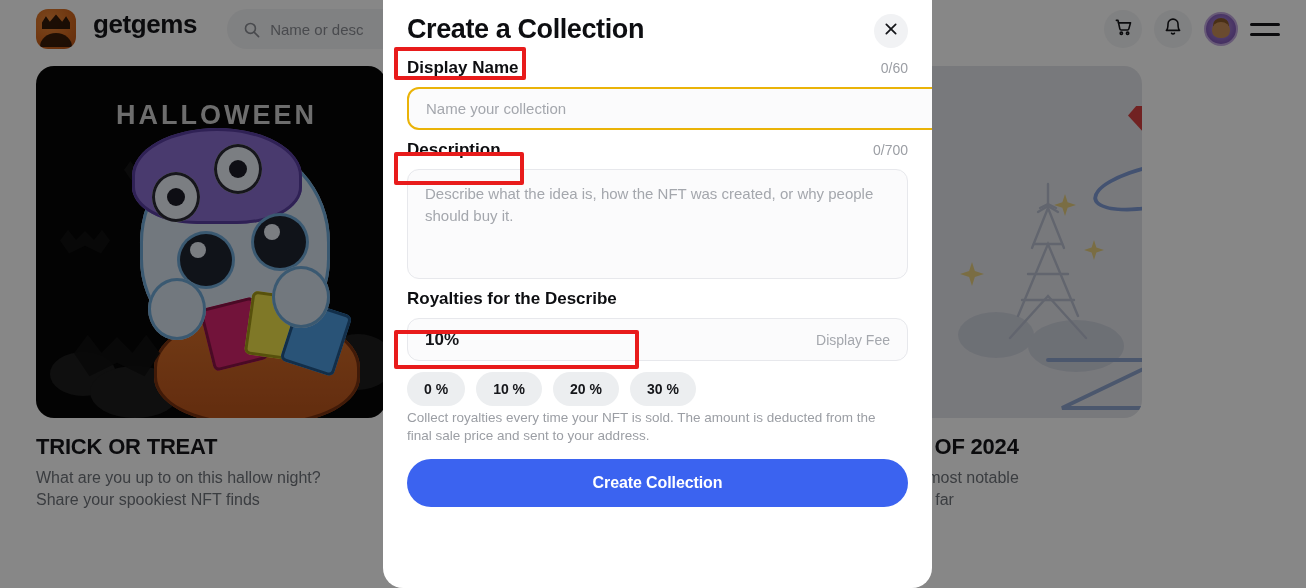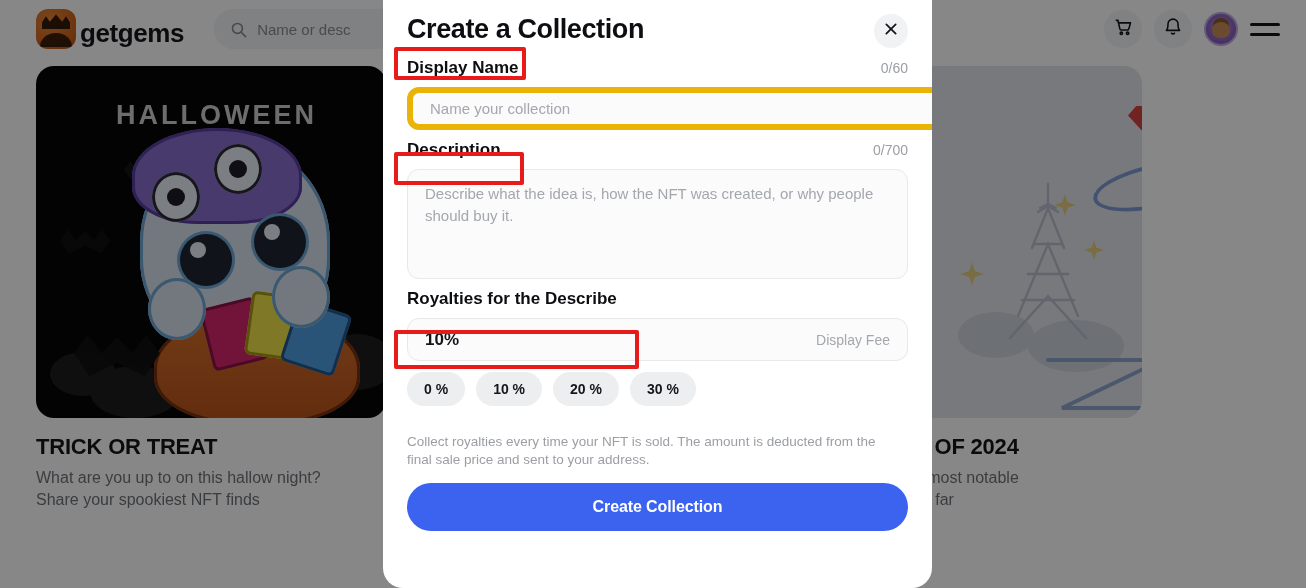--- a/index.html
+++ b/index.html
@@ -11,21 +11,21 @@
   }
   #root { position: relative; width: 1306px; height: 588px; overflow: hidden; background:#fff; }
 
   
   .page { position:absolute; inset:0; background:#ffffff; }
 
   .topbar {
     position:absolute; left:0; top:0; width:1306px; height:58px;
     display:flex; align-items:center; background:#ffffff;
   }
-  .brand { display:flex; align-items:flex-end; gap:4px; margin-left:36px; }
+  .brand { display:flex; align-items:flex-start; gap:17px; margin-left:36px; }
   .brand-logo {
     width:40px; height:40px; border-radius:12px;
     background: radial-gradient(circle at 35% 30%, #e8873a 0%, #d4691f 55%, #b9541a 100%);
     position:relative; overflow:hidden; flex:0 0 auto;
   }
   .brand-logo::before {
     content:""; position:absolute; left:6px; top:4px; width:28px; height:16px;
     background:#241206; clip-path: polygon(0% 60%,14% 20%,28% 55%,50% 10%,72% 55%,86% 20%,100% 60%,100% 100%,0% 100%);
     opacity:.92;
   }
@@ -164,21 +164,21 @@
   .close-btn {
     margin-left:auto; width:34px; height:34px; border-radius:50%; background:#f1f2f4;
     display:flex; align-items:center; justify-content:center; margin-top:4px;
   }
 
   .field-row { display:flex; align-items:baseline; margin-top:10px; }
   .field-label { font-size:17px; font-weight:700; color:#0d0e11; }
   .field-count { margin-left:auto; font-size:14px; color:#9b9ea4; }
 
   .text-input {
-    margin-top:9px; width:579px; height:43px; border:6px solid #eab308; border-radius:12px;
+    margin-top:9px; width:579px; height:43px; border:2px solid #eab308; border-radius:12px;
     background:#fbfbfc; display:flex; align-items:center; padding:0 17px;
     font-size:15px; color:#a4a7ad;
   }
   .text-area {
     margin-top:9px; width:501px; height:110px; border:1px solid #e7e8ec; border-radius:12px;
     background:#fbfbfc; padding:13px 17px; font-size:15px; line-height:22px; color:#a4a7ad;
   }
   .roy-input {
     margin-top:9px; width:501px; height:43px; border:1px solid #e7e8ec; border-radius:12px;
     background:#fbfbfc; display:flex; align-items:center; padding:0 17px;
@@ -186,21 +186,21 @@
   .roy-val { font-size:17px; font-weight:600; color:#15161a; }
   .roy-fee { margin-left:auto; font-size:14px; color:#a4a7ad; }
 
   .chips { display:flex; gap:11px; margin-top:11px; }
   .chip {
     height:34px; min-width:54px; padding:0 17px; border-radius:17px; background:#eceef0;
     display:flex; align-items:center; justify-content:center;
     font-size:14px; font-weight:700; color:#15161a;
   }
 
-  .hint { margin-top:27px; width:488px; font-size:13.5px; line-height:18px; color:#9b9ea4; }
+  .hint { margin-top:3px; width:488px; font-size:13.5px; line-height:18px; color:#9b9ea4; }
 
   .cta {
     margin-top:14px; width:501px; height:48px; border-radius:24px; background:#3b63f0;
     display:flex; align-items:center; justify-content:center;
     color:#ffffff; font-size:16px; font-weight:700; letter-spacing:-.1px;
   }
 
   
   .anno { position:absolute; border:4px solid #e81b1b; border-radius:2px; pointer-events:none; }
 </style>

